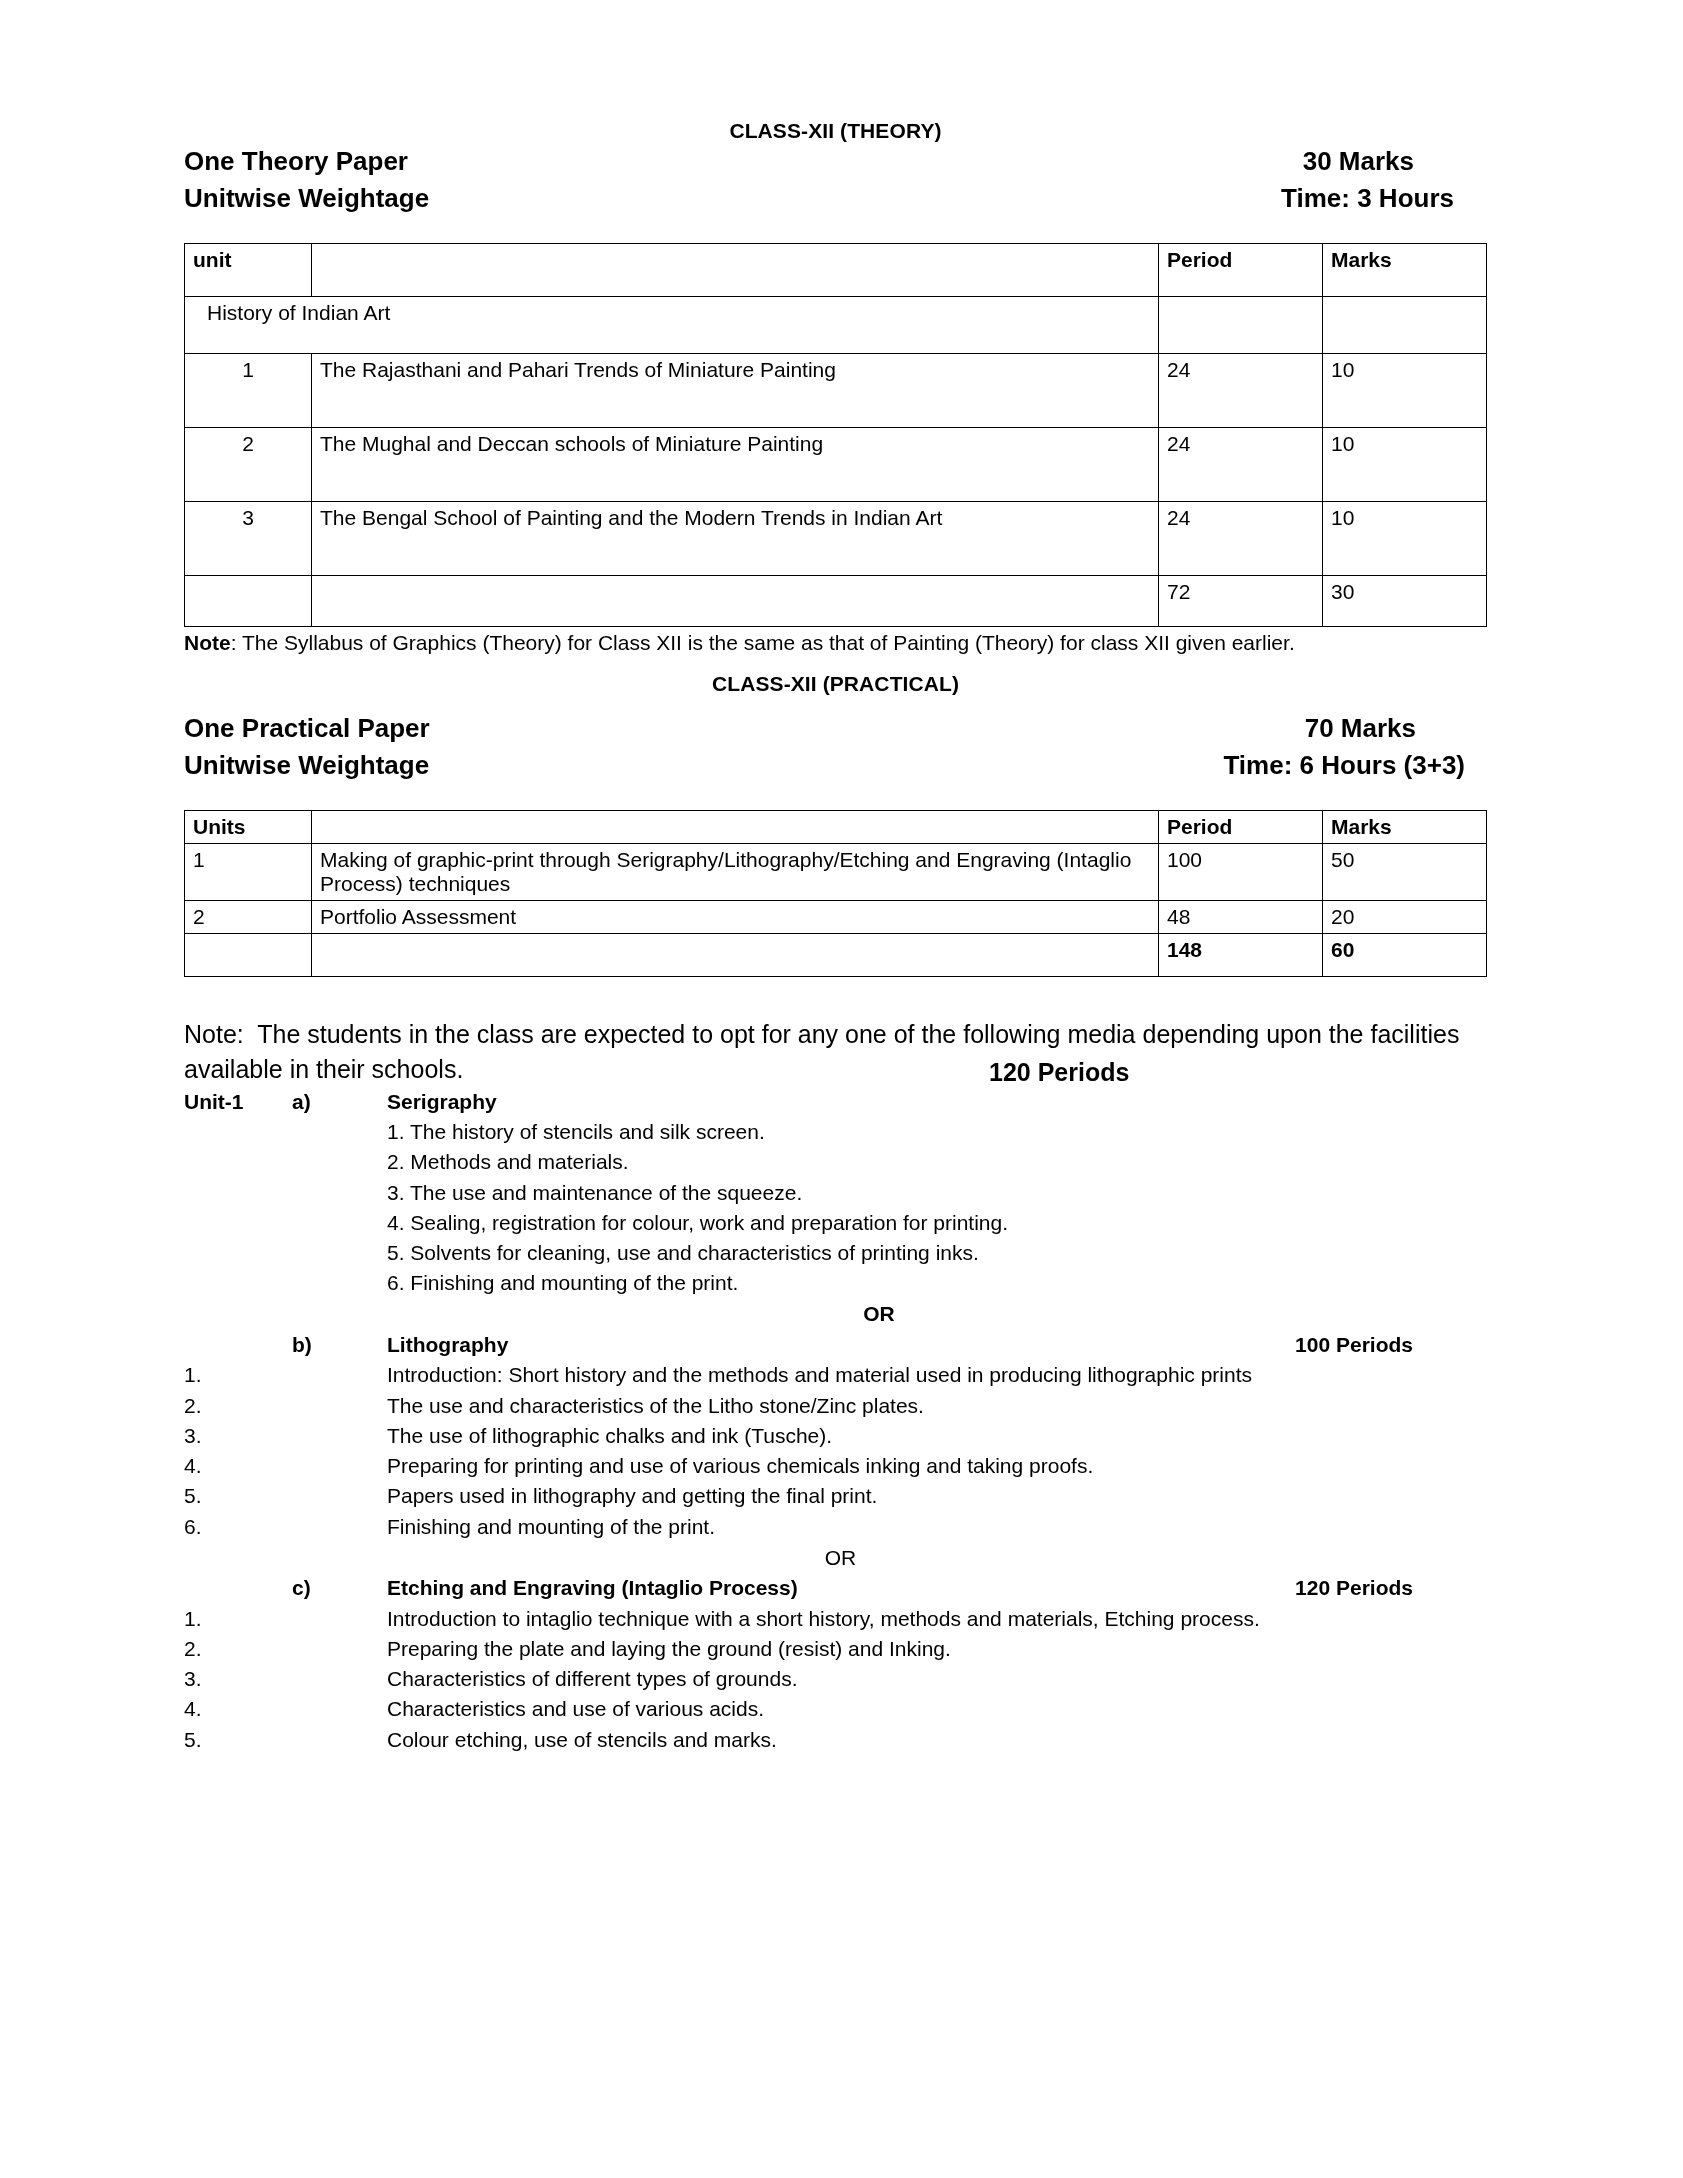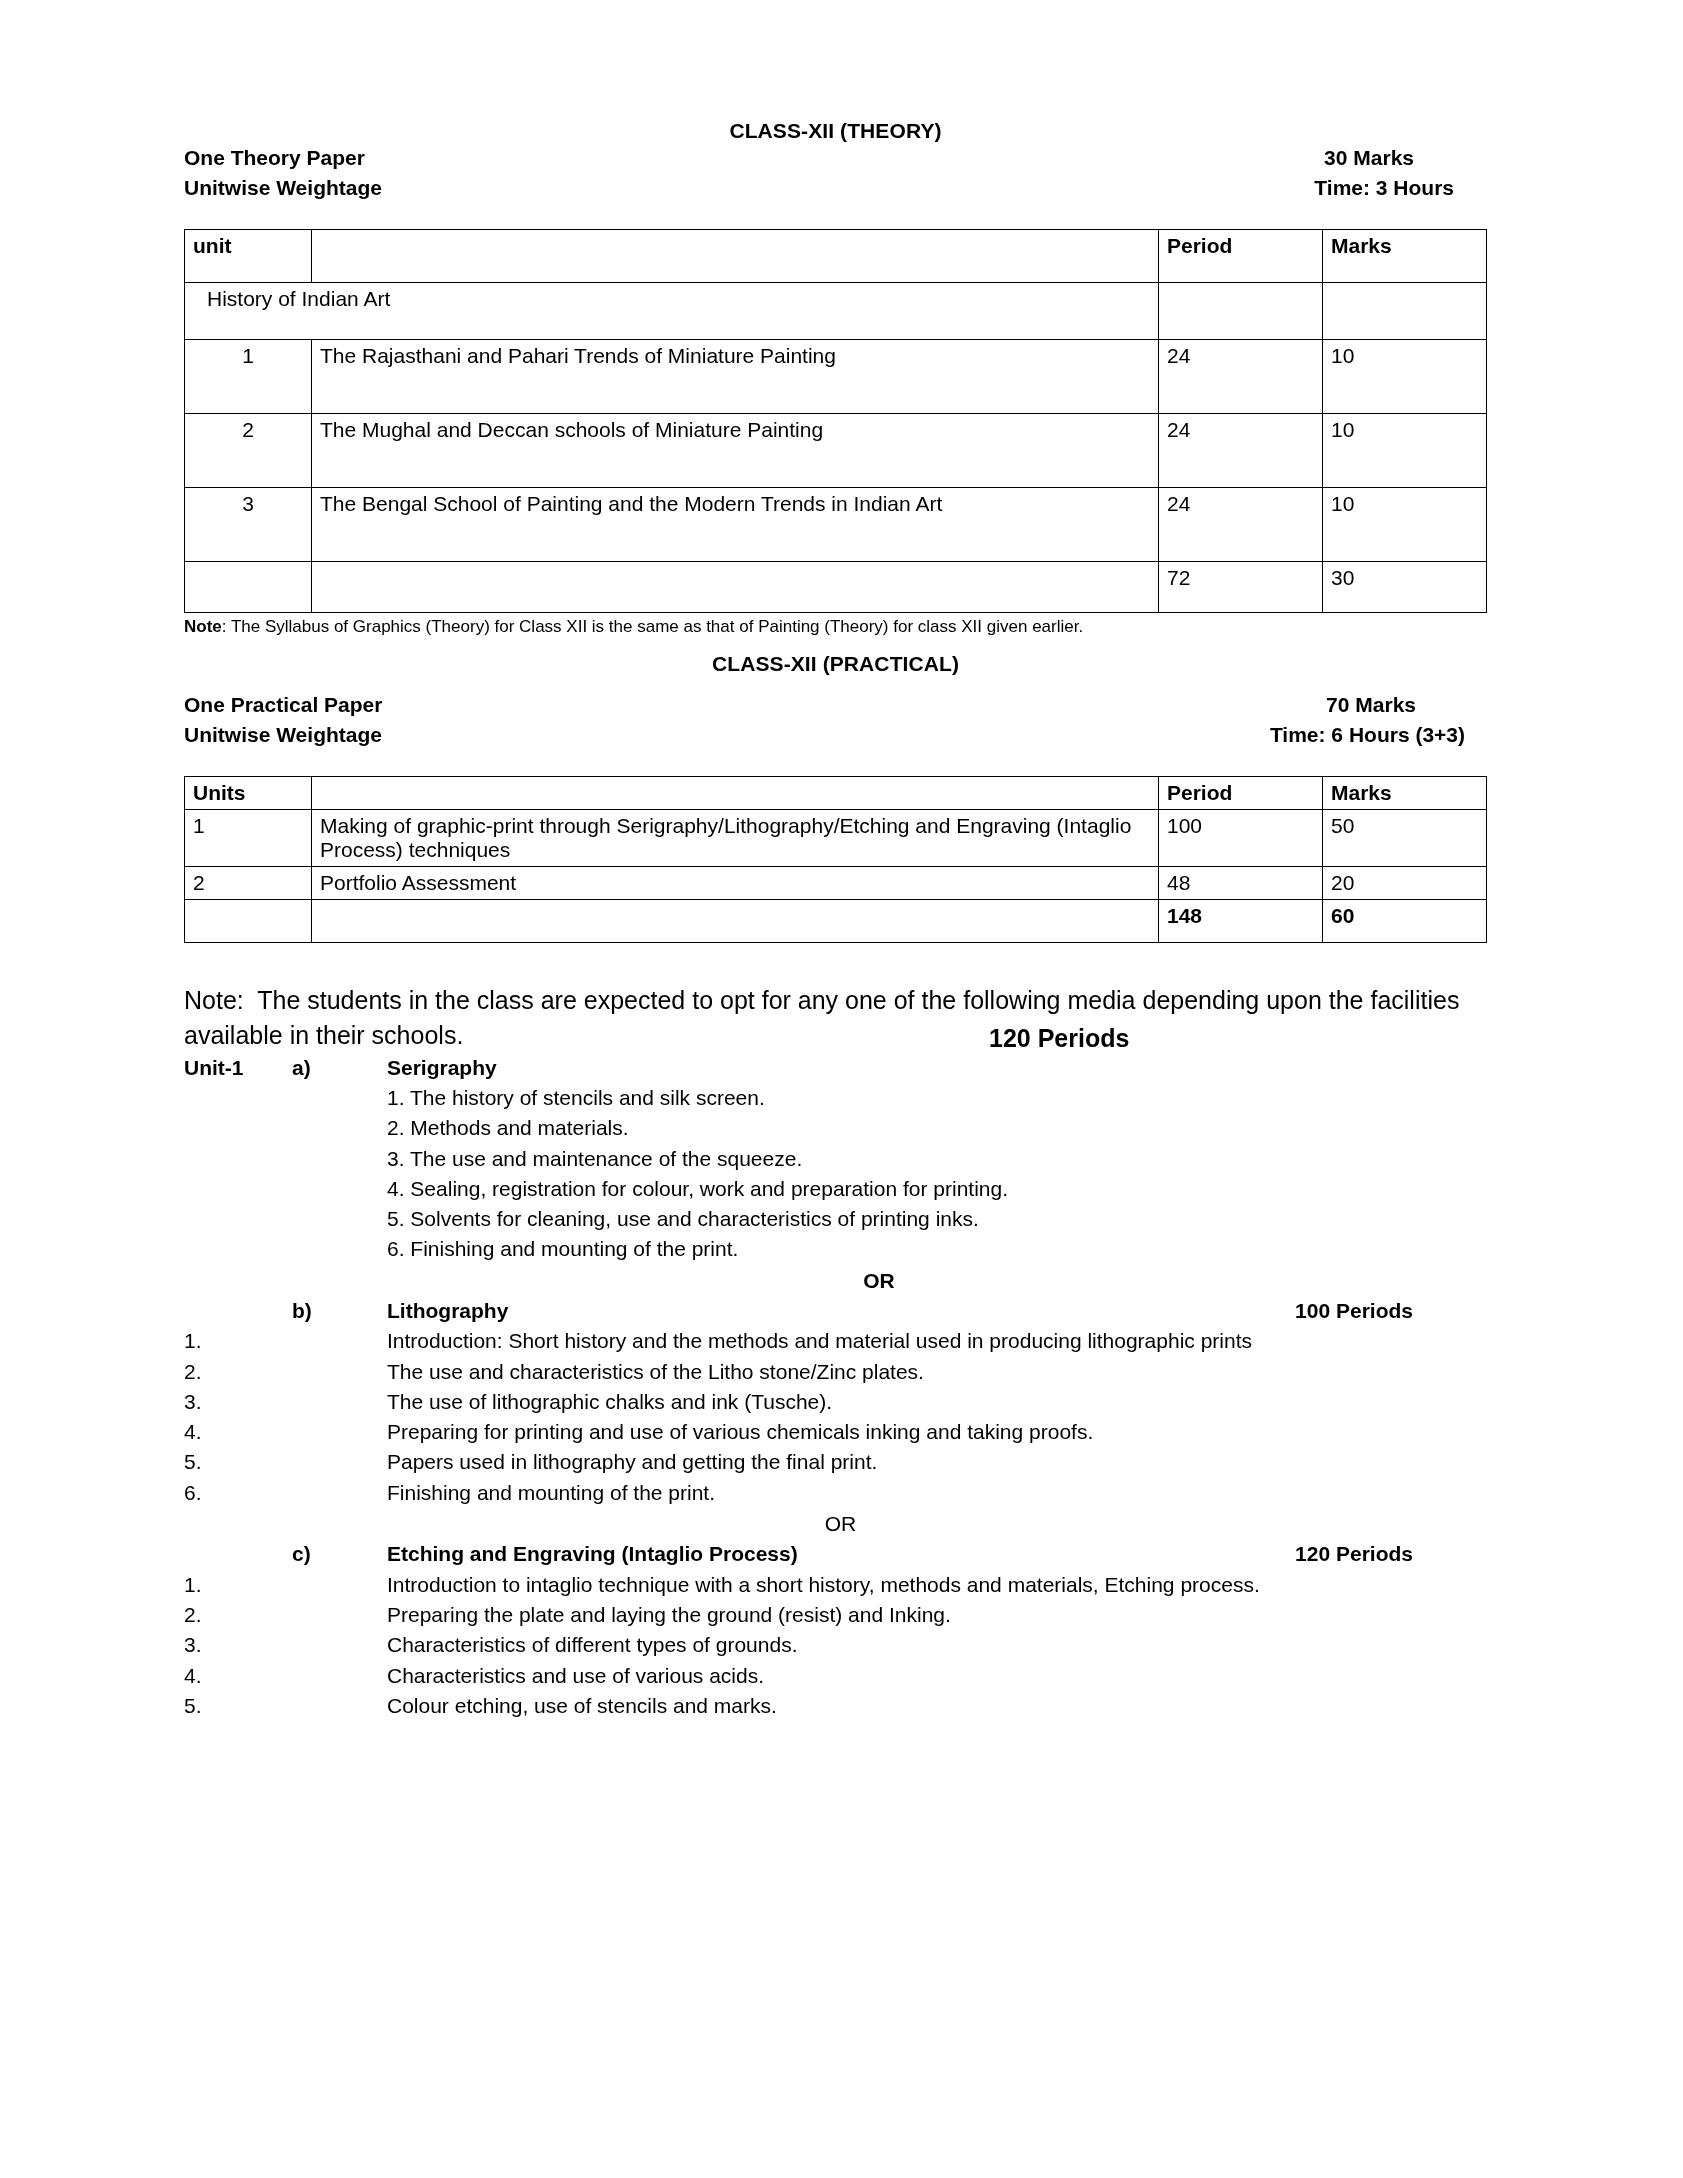--- a/index.html
+++ b/index.html
@@ -30,21 +30,21 @@
   }
   .bold { font-weight: bold; }
 
   .doc-title {
     font-size: 21px;
     font-weight: bold;
     text-align: center;
     letter-spacing: 0.1px;
   }
   .hdr-line {
-    font-size: 21px;
+    font-size: 26px;
     font-weight: bold;
     display: flex;
     justify-content: space-between;
     align-items: baseline;
     line-height: 1.42;
   }
   .hdr-line .right-pad-a { padding-right: 73px; }
   .hdr-line .right-pad-b { padding-right: 33px; }
   .hdr-line .right-pad-c { padding-right: 71px; }
   .hdr-line .right-pad-d { padding-right: 22px; }
@@ -78,21 +78,21 @@
   .t1 .pad-hist { padding-left: 22px; }
 
   
   .t2 { font-size: 21px; }
   .t2 .hd { font-weight: bold; }
   .t2 td { padding: 3px 8px; }
   .t2 .tot { font-weight: bold; }
   .t2 .r-empty td { height: 34px; margin-top: 16px; }
 
   .note {
-    font-size: 17px;
+    font-size: 21px;
     line-height: 1.38;
     text-align: justify;
     margin-top: 2px;
   }
   .note2 {
     font-size: 25px;
     line-height: 1.4;
   }
   .gap-s { height: 14px; }
   .gap-m { height: 26px; }

